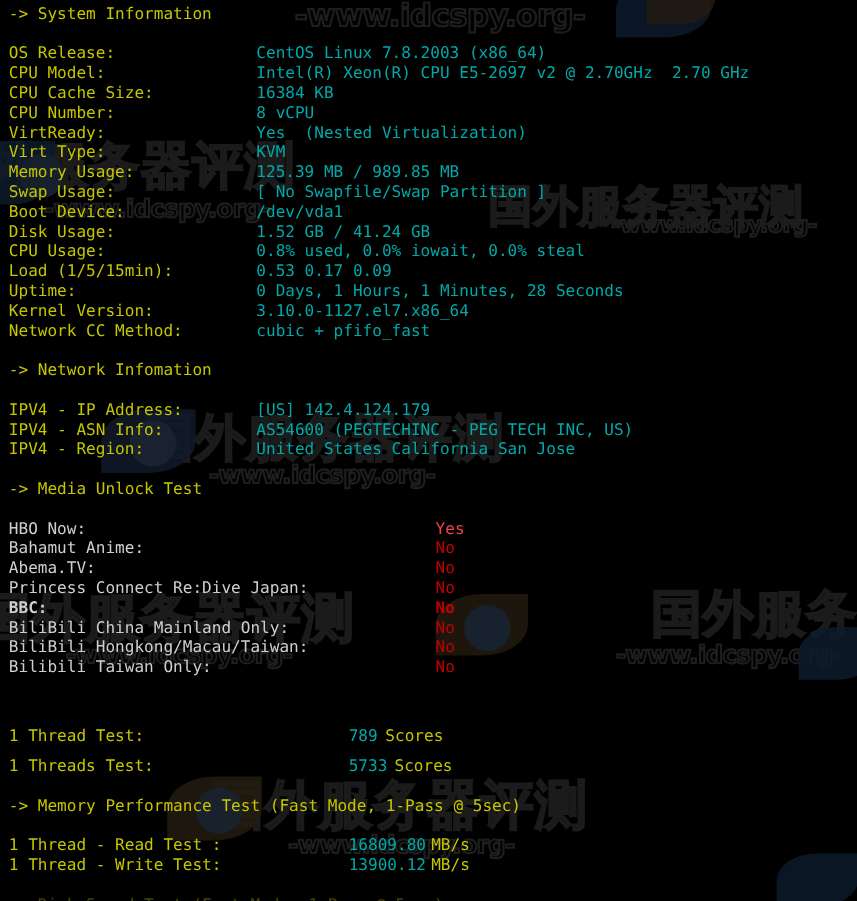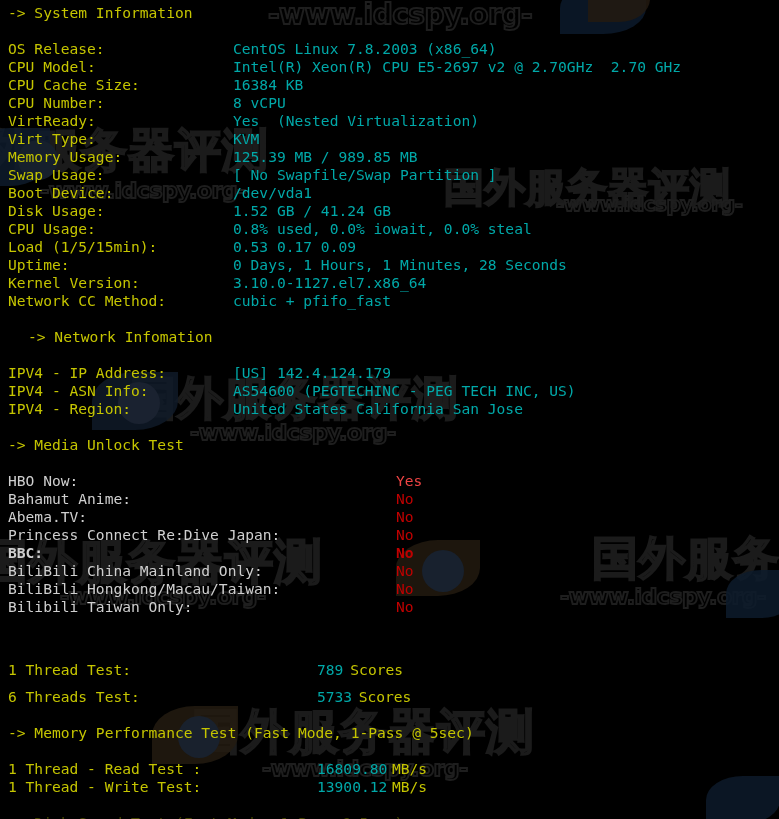--- a/index.html
+++ b/index.html
@@ -124,32 +124,32 @@
     <div class="line" style="top: 130px;"><span class="lbl">Virt Type:</span><span class="col c-val val">KVM</span></div>
     <div class="line" style="top: 148px;"><span class="lbl">Memory Usage:</span><span class="col c-val val">125.39 MB / 989.85 MB</span></div>
     <div class="line" style="top: 166px;"><span class="lbl">Swap Usage:</span><span class="col c-val val">[ No Swapfile/Swap Partition ]</span></div>
     <div class="line" style="top: 184px;"><span class="lbl">Boot Device:</span><span class="col c-val val">/dev/vda1</span></div>
     <div class="line" style="top: 202px;"><span class="lbl">Disk Usage:</span><span class="col c-val val">1.52 GB / 41.24 GB</span></div>
     <div class="line" style="top: 220px;"><span class="lbl">CPU Usage:</span><span class="col c-val val">0.8% used, 0.0% iowait, 0.0% steal</span></div>
     <div class="line" style="top: 238px;"><span class="lbl">Load (1/5/15min):</span><span class="col c-val val">0.53 0.17 0.09</span></div>
     <div class="line" style="top: 256px;"><span class="lbl">Uptime:</span><span class="col c-val val">0 Days, 1 Hours, 1 Minutes, 28 Seconds</span></div>
     <div class="line" style="top: 274px;"><span class="lbl">Kernel Version:</span><span class="col c-val val">3.10.0-1127.el7.x86_64</span></div>
     <div class="line" style="top: 292px;"><span class="lbl">Network CC Method:</span><span class="col c-val val">cubic + pfifo_fast</span></div>
-    <div class="line" style="top: 328px; margin-left: 20px;"><span class="lbl">-&gt; Network Infomation</span></div>
+    <div class="line" style="top: 328px;"><span class="lbl">-&gt; Network Infomation</span></div>
     <div class="line" style="top: 364px;"><span class="lbl">IPV4 - IP Address:</span><span class="col c-val val">[US] 142.4.124.179</span></div>
     <div class="line" style="top: 382px;"><span class="lbl">IPV4 - ASN Info:</span><span class="col c-val val">AS54600 (PEGTECHINC - PEG TECH INC, US)</span></div>
     <div class="line" style="top: 400px;"><span class="lbl">IPV4 - Region:</span><span class="col c-val val">United States California San Jose</span></div>
     <div class="line" style="top: 436px;"><span class="lbl">-&gt; Media Unlock Test</span></div>
     <div class="line" style="top: 472px;"><span class="plain">HBO Now:</span><span class="col c-yn yes">Yes</span></div>
     <div class="line" style="top: 490px;"><span class="plain">Bahamut Anime:</span><span class="col c-yn no">No</span></div>
     <div class="line" style="top: 508px;"><span class="plain">Abema.TV:</span><span class="col c-yn no">No</span></div>
     <div class="line" style="top: 526px;"><span class="plain">Princess Connect Re:Dive Japan:</span><span class="col c-yn no">No</span></div>
     <div class="line" style="top: 544px; font-weight: bold;"><span class="plain">BBC:</span><span class="col c-yn no">No</span></div>
     <div class="line" style="top: 562px;"><span class="plain">BiliBili China Mainland Only:</span><span class="col c-yn no">No</span></div>
     <div class="line" style="top: 580px;"><span class="plain">BiliBili Hongkong/Macau/Taiwan:</span><span class="col c-yn no">No</span></div>
     <div class="line" style="top: 598px;"><span class="plain">Bilibili Taiwan Only:</span><span class="col c-yn no">No</span></div>
     <div class="line" style="top: 661px;"><span class="lbl">1 Thread Test:</span><span class="col c-score val">789</span><span class="col lbl" style="left: 342.32px;">Scores</span></div>
-    <div class="line" style="top: 688px;"><span class="lbl">6 Threads Test:</span><span class="col c-score val">5733</span><span class="col lbl" style="left: 350.65px;">Scores</span></div>
+    <div class="line" style="top: 688px;"><span class="lbl">1 Threads Test:</span><span class="col c-score val">5733</span><span class="col lbl" style="left: 350.65px;">Scores</span></div>
     <div class="line" style="top: 724px;"><span class="lbl">-&gt; Memory Performance Test (Fast Mode, 1-Pass @ 5sec)</span></div>
     <div class="line" style="top: 760px;"><span class="lbl">1 Thread - Read Test :</span><span class="col c-score val">16809.80</span><span class="col lbl" style="left: 383.97px;">MB/s</span></div>
     <div class="line" style="top: 778px;"><span class="lbl">1 Thread - Write Test:</span><span class="col c-score val">13900.12</span><span class="col lbl" style="left: 383.97px;">MB/s</span></div>
     <div class="line fade" style="top: 814px;"><span class="lbl">-&gt; Disk Speed Test (Fast Mode, 1-Pass @ 5sec)</span></div>
   </div>
 
 </body></html>

